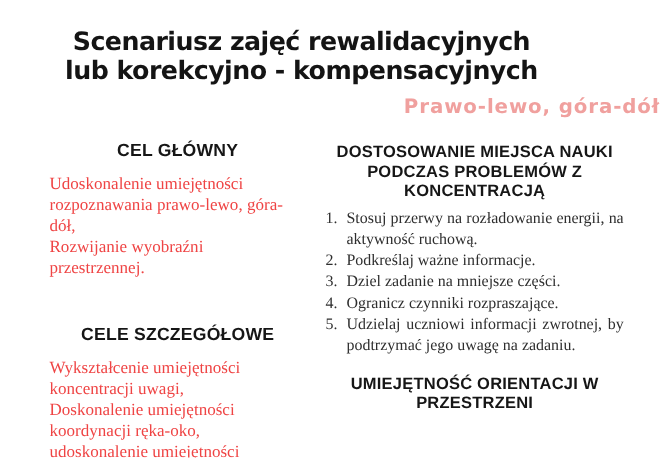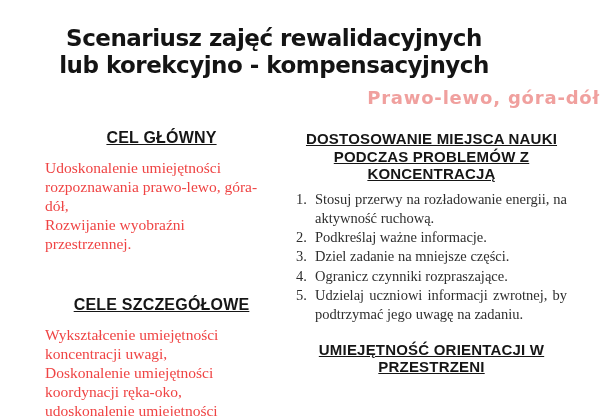--- a/index.html
+++ b/index.html
@@ -53,21 +53,20 @@
     left: 296px;
     width: 271px;
   }
   .sec-heading {
     font-family: "Liberation Sans", sans-serif;
     font-weight: 700;
     text-align: center;
     color: #161616;
     white-space: pre-line;
     margin: 0 0 12px 0;
-    text-decoration: underline;
   }
   .col-left .sec-heading {
     font-size: 16px;
     line-height: 16px;
     letter-spacing: 0.2px;
   }
   .col-right .sec-heading {
     font-size: 15px;
     line-height: 17.5px;
     letter-spacing: 0.2px;

